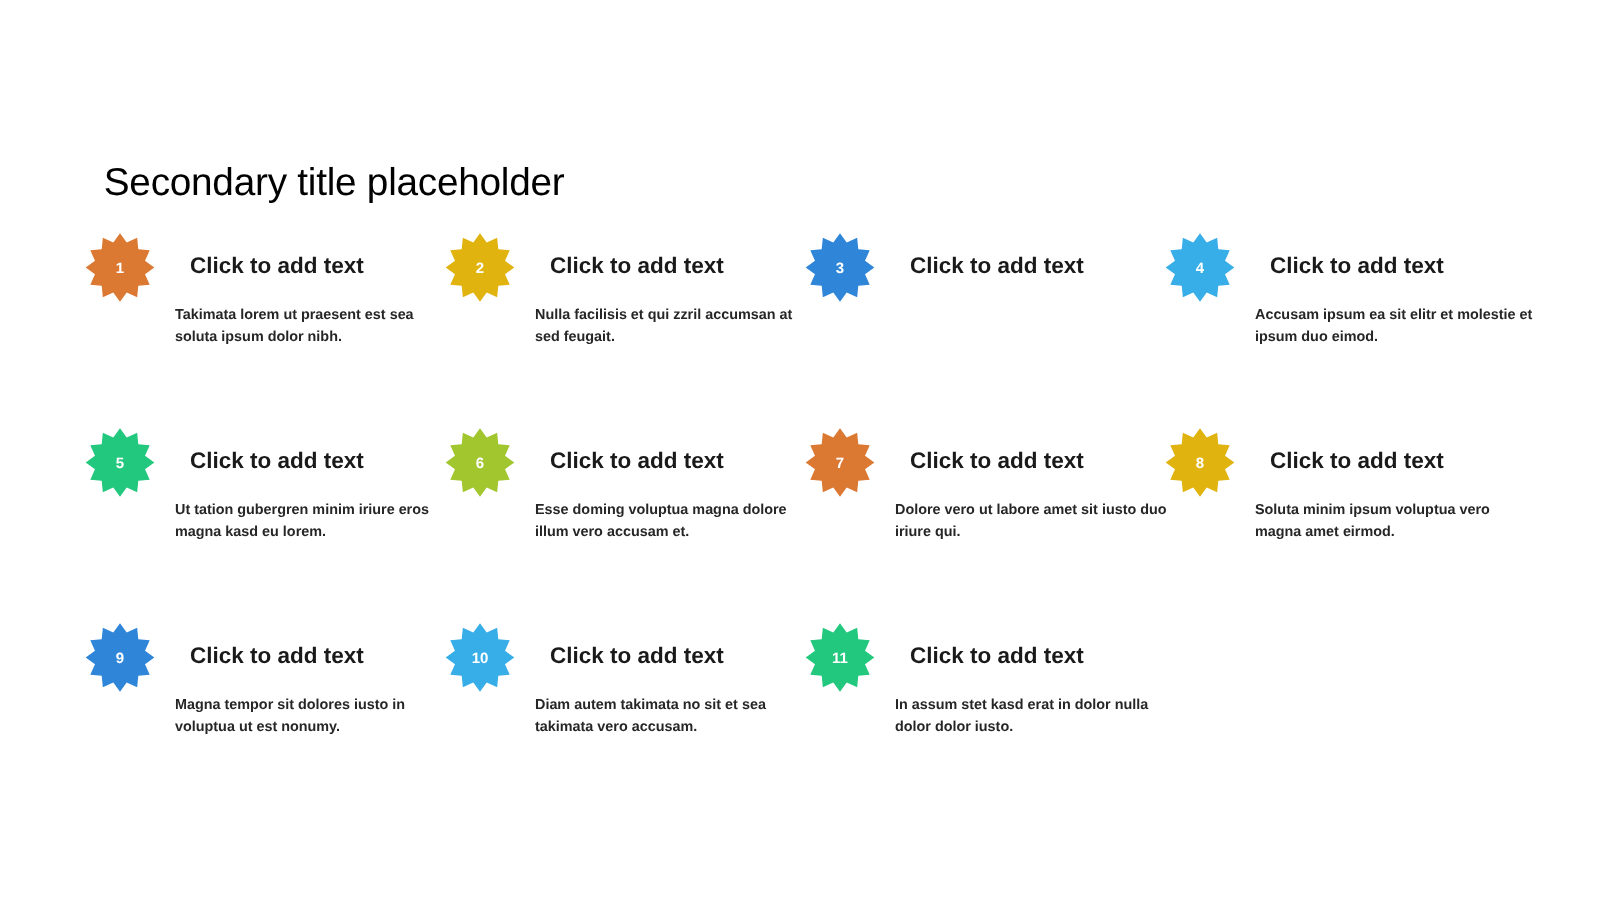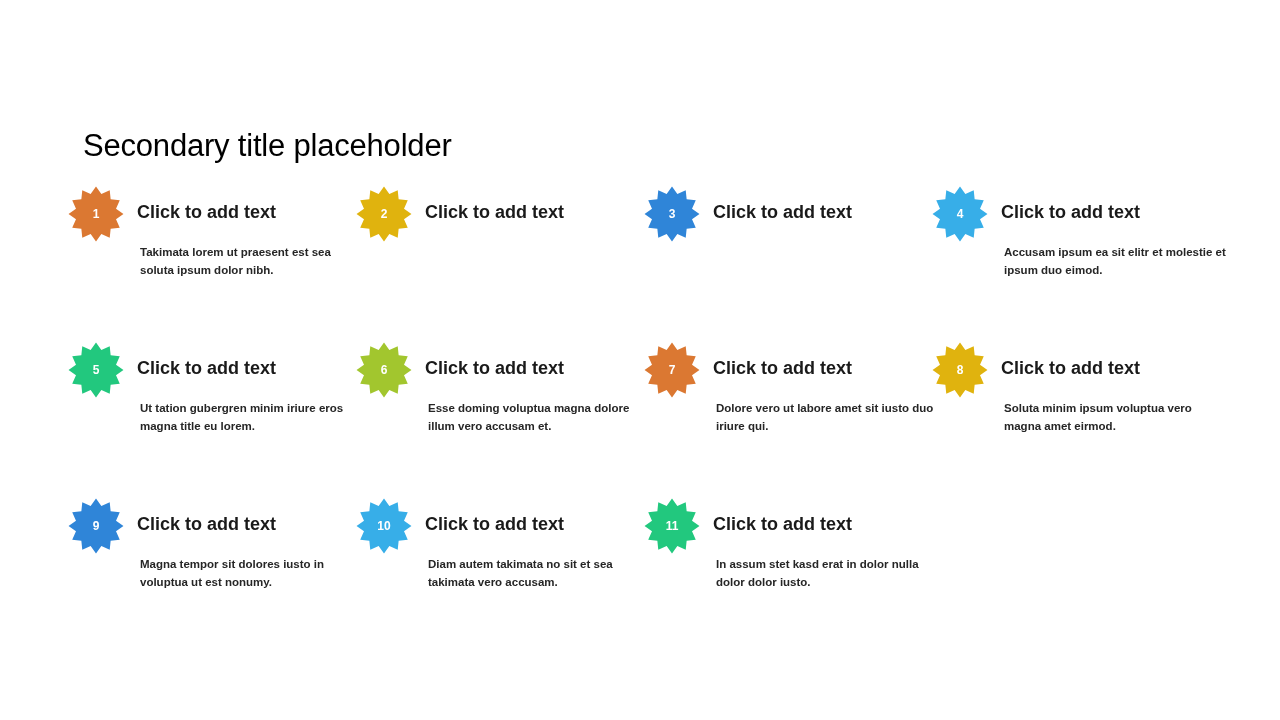--- a/index.html
+++ b/index.html
@@ -75,21 +75,21 @@
     color: #ffffff;
     font-size: 12px;
     font-weight: bold;
     font-family: "Liberation Sans", sans-serif;
     line-height: 1;
     pointer-events: none;
   }
 
   .item .item-heading {
     position: absolute;
-    left: 69px;
+    left: 84px;
     top: 16px;
     font-size: 18px;
     font-weight: bold;
     color: #1a1a1a;
     white-space: nowrap;
   }
 
   .item .item-desc {
     position: absolute;
     left: 72px;
@@ -131,20 +131,21 @@
         <div class="item-desc">Takimata lorem ut praesent est sea soluta ipsum dolor nibh.</div>
       </div>
       <div class="item col-1 row-0">
         <div class="badge-wrap">
           <svg class="badge" viewBox="0 0 100 100">
             <polygon points="50.00,1.00 59.58,14.26 74.50,7.56 76.16,23.84 92.44,25.50 85.74,40.42 99.00,50.00 85.74,59.58 92.44,74.50 76.16,76.16 74.50,92.44 59.58,85.74 50.00,99.00 40.42,85.74 25.50,92.44 23.84,76.16 7.56,74.50 14.26,59.58 1.00,50.00 14.26,40.42 7.56,25.50 23.84,23.84 25.50,7.56 40.42,14.26" fill="#E0B30E"></polygon>
           </svg>
           <div class="badge-number">2</div>
         </div>
         <div class="item-heading">Click to add text</div>
+        <div class="item-desc">Nulla facilisis et qui zzril accumsan at sed feugait.</div>
       </div>
       <div class="item col-2 row-0">
         <div class="badge-wrap">
           <svg class="badge" viewBox="0 0 100 100">
             <polygon points="50.00,1.00 59.58,14.26 74.50,7.56 76.16,23.84 92.44,25.50 85.74,40.42 99.00,50.00 85.74,59.58 92.44,74.50 76.16,76.16 74.50,92.44 59.58,85.74 50.00,99.00 40.42,85.74 25.50,92.44 23.84,76.16 7.56,74.50 14.26,59.58 1.00,50.00 14.26,40.42 7.56,25.50 23.84,23.84 25.50,7.56 40.42,14.26" fill="#2F85D8"></polygon>
           </svg>
           <div class="badge-number">3</div>
         </div>
         <div class="item-heading">Click to add text</div>
       </div>
@@ -159,21 +160,21 @@
         <div class="item-desc">Accusam ipsum ea sit elitr et molestie et ipsum duo eimod.</div>
       </div>
       <div class="item col-0 row-1">
         <div class="badge-wrap">
           <svg class="badge" viewBox="0 0 100 100">
             <polygon points="50.00,1.00 59.58,14.26 74.50,7.56 76.16,23.84 92.44,25.50 85.74,40.42 99.00,50.00 85.74,59.58 92.44,74.50 76.16,76.16 74.50,92.44 59.58,85.74 50.00,99.00 40.42,85.74 25.50,92.44 23.84,76.16 7.56,74.50 14.26,59.58 1.00,50.00 14.26,40.42 7.56,25.50 23.84,23.84 25.50,7.56 40.42,14.26" fill="#22C87E"></polygon>
           </svg>
           <div class="badge-number">5</div>
         </div>
         <div class="item-heading">Click to add text</div>
-        <div class="item-desc">Ut tation gubergren minim iriure eros magna title eu lorem.</div>
+        <div class="item-desc">Ut tation gubergren minim iriure eros magna kasd eu lorem.</div>
       </div>
       <div class="item col-1 row-1">
         <div class="badge-wrap">
           <svg class="badge" viewBox="0 0 100 100">
             <polygon points="50.00,1.00 59.58,14.26 74.50,7.56 76.16,23.84 92.44,25.50 85.74,40.42 99.00,50.00 85.74,59.58 92.44,74.50 76.16,76.16 74.50,92.44 59.58,85.74 50.00,99.00 40.42,85.74 25.50,92.44 23.84,76.16 7.56,74.50 14.26,59.58 1.00,50.00 14.26,40.42 7.56,25.50 23.84,23.84 25.50,7.56 40.42,14.26" fill="#A2C62E"></polygon>
           </svg>
           <div class="badge-number">6</div>
         </div>
         <div class="item-heading">Click to add text</div>
         <div class="item-desc">Esse doming voluptua magna dolore illum vero accusam et.</div>

